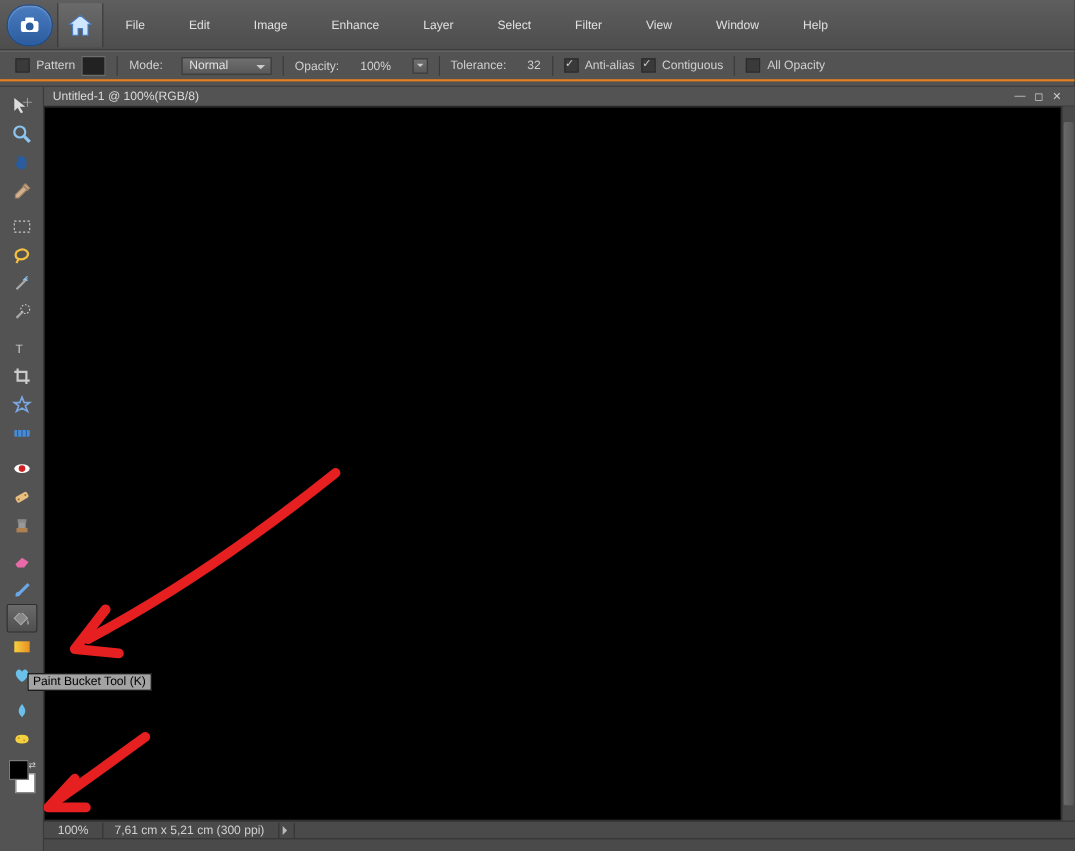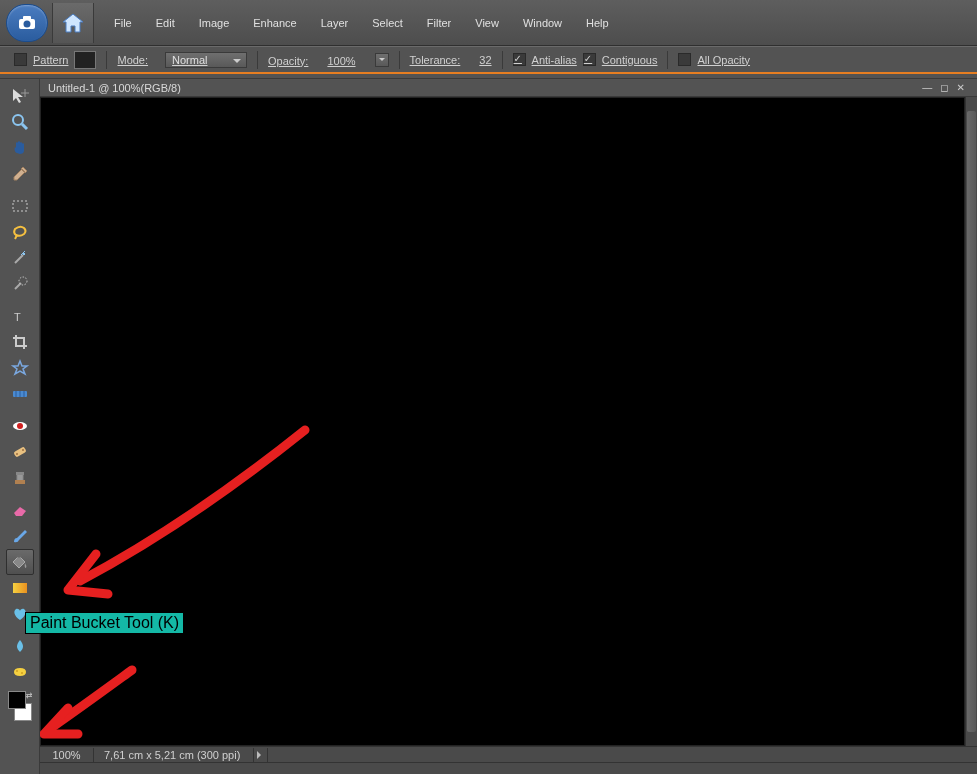--- a/index.html
+++ b/index.html
@@ -2,25 +2,25 @@
 <html><head>
 <meta charset="utf-8">
 <style>
 * { margin: 0; padding: 0; box-sizing: border-box; font-family: Tahoma, Arial, sans-serif; font-size: 11px; }
 body { background: #535353; width: 977px; height: 774px; overflow: hidden; position: relative; }
 
 
 .menubar { height: 46px; background: linear-gradient(#5e5e5e, #4d4d4d); display: flex; align-items: center; padding-left: 6px; border-bottom: 1px solid #2f2f2f; }
 .menubar .app-btn { width: 42px; height: 38px; background: linear-gradient(#4a7cc0,#2a5c9e); border-radius: 20px; display:flex; align-items:center; justify-content:center; margin-right:4px; border: 1px solid #1a4c8e; box-shadow: inset 0 1px 2px rgba(255,255,255,.3); }
 .menubar .home-btn { width: 42px; height: 40px; background: linear-gradient(#6a6a6a, #555); display:flex; align-items:center; justify-content:center; margin-right: 8px; border-left: 1px solid #3a3a3a; border-right: 1px solid #3a3a3a; }
-.menu-items { display:flex; gap: 0; }
+.menu-items { display:flex; gap: 16px; }
 .menu-items span { color:#e0e0e0; padding: 6px 12px; cursor:pointer; }
 
 
-.optionsbar { height: 28px; background: #535353; border-top: 1px solid #6a6a6a; border-bottom: 2px solid #e67e22; display:flex; align-items:center; padding-left: 14px; gap: 6px; color:#d0d0d0;text-decoration:underline; }
+.optionsbar { height: 28px; background: #535353; border-top: 1px solid #6a6a6a; border-bottom: 2px solid #e67e22; display:flex; align-items:center; padding-left: 14px; gap: 6px; color:#d0d0d0; }
 .checkbox-box { width: 13px; height: 13px; background:#3a3a3a; border:1px solid #2a2a2a; display:inline-block; }
 .checkbox-box.checked::after { content:'✓'; color:#d0d0d0; font-size:10px; display:block; line-height:10px; }
 .swatch { width: 22px; height: 18px; background:#222; border:1px solid #777; }
 .select-box { background:linear-gradient(#6f6f6f,#595959); border:1px solid #3a3a3a; padding:1px 18px 1px 6px; color:#e0e0e0; position:relative;margin-left:11px; }
 .select-box::after { content:''; position:absolute; right:5px; top:6px; border:4px solid transparent; border-top-color:#ccc; }
 .num-field { display:flex; align-items:flex-end; gap:19px; }
 .num-field .dd { width:14px; height:14px; background:linear-gradient(#6f6f6f,#595959); border:1px solid #3a3a3a; position:relative; }
 .num-field .dd::after { content:''; position:absolute; left:3px; top:4px; border:3px solid transparent; border-top-color:#ccc; }
 .divider-v { width:1px; height:18px; background:#3a3a3a; margin:0 4px; }
 
@@ -47,21 +47,21 @@
 .scrollbar-v .thumb { position:absolute; top:14px; left:1px; right:1px; bottom:14px; background:linear-gradient(90deg,#6a6a6a,#595959); border-radius:2px; }
 .statusbar { position:absolute; left:0; right:0; bottom:12px; height:16px; background:#4a4a4a; display:flex; align-items:center; color:#d0d0d0; font-size:10px; border-top:1px solid #333; }
 .statusbar .zoom { width:54px; text-align:center; border-right:1px solid #333; padding:1px 0; }
 .statusbar .dims { padding:1px 10px; border-right:1px solid #333; min-width: 160px; }
 .statusbar .arrow { width:14px; height:14px; display:flex; align-items:center; justify-content:center; border-right:1px solid #333; }
 .statusbar .arrow::after { content:''; border:4px solid transparent; border-left-color:#bbb; }
 .hscroll { position:absolute; left:260px; right:12px; height:12px; }
 .bottom-strip { position:absolute; left:0; right:0; bottom:0; height:12px; background:#4a4a4a; border-top:1px solid #333; }
 
 
-.tooltip { position:absolute; background:#14b8a6; border:1px solid #000; padding:1px 4px; color:#000; font-size:16px; white-space:nowrap; z-index:100; }
+.tooltip { position:absolute; background:#a3a3a3; border:1px solid #000; padding:1px 4px; color:#000; font-size:11px; white-space:nowrap; z-index:100; }
 
 
 .annotation { position:absolute; top:78px; left:40px; width: 920px; height: 696px; pointer-events:none; z-index: 50; }
 
 </style>
 </head>
 <body>
 
 <div class="menubar">
   <div class="app-btn">

